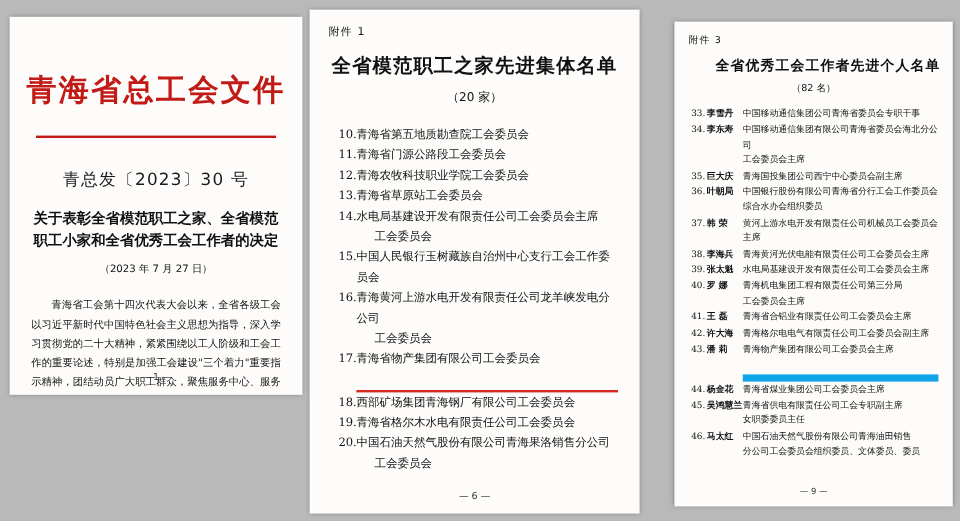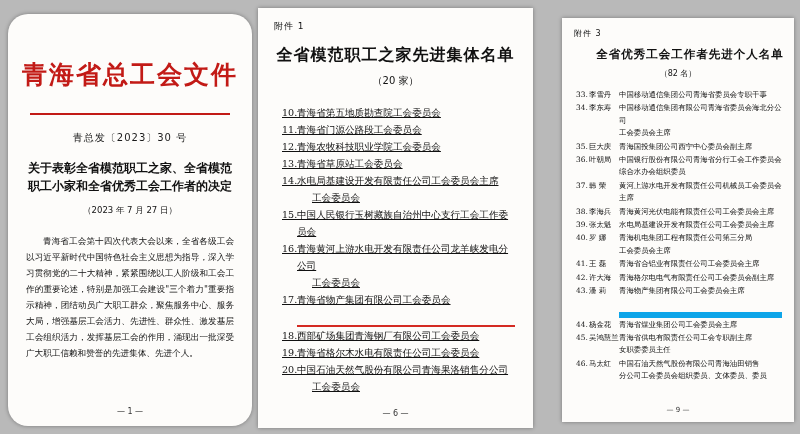--- a/index.html
+++ b/index.html
@@ -9,39 +9,39 @@
     font-family:"DejaVu Sans", sans-serif;
     overflow:hidden;
   }
   .page{
     position:absolute;
     background:#fdfcfa;
     box-shadow:0 0 4px rgba(0,0,0,.35);
     overflow:hidden;
   }
   
-  #page-left{left:8px;top:14px;width:244px;height:412px;border-radius:20px;}
+  #page-left{left:8px;top:14px;width:244px;height:315px;}
   .doc-head{
     text-align:center;
     color:#c21a16;
     font-family:"DejaVu Serif", serif;
     font-weight:bold;
     font-size:25px;
     letter-spacing:2px;
     margin-top:44px;
   }
   .red-rule{
     width:200px;height:2px;background:#c21a16;
     margin:22px auto 0;
   }
   .doc-num{
     text-align:center;
-    font-size:10px;
+    font-size:14px;
     color:#1a1a1a;
-    margin-top:16px;
+    margin-top:26px;
     letter-spacing:1px;
   }
   .doc-title{
     margin:14px 18px 0;
     text-align:center;
     font-family:"DejaVu Serif", serif;
     font-weight:bold;
     font-size:12px;
     line-height:18px;
     color:#111;
@@ -85,21 +85,20 @@
   .list-wrap{
     margin:16px 18px 0 24px;
   }
   .entry{
     font-size:9.6px;
     line-height:17px;
     color:#111;
     font-family:"DejaVu Serif", serif;
     display:flex;
     align-items:flex-start;
-    text-decoration:underline;
   }
   .entry .num{width:15px;flex:none;}
   .entry .txt{flex:1;}
   .entry .cont{display:block;text-indent:15px;}
   .entry.marked .txt{
     border-bottom:2px solid #d42a22;
     padding-bottom:17px;
   }
   
   #page-right{left:562px;top:18px;width:232px;height:404px;}
@@ -110,21 +109,21 @@
   }
   .list-sub-r{text-align:center;font-size:8px;margin-top:6px;color:#111;}
   .r-wrap{margin:10px 12px 0 14px;}
   .r-entry{
     display:flex;align-items:flex-start;
     font-size:7.4px;line-height:12.4px;color:#111;
     font-family:"DejaVu Serif", serif;
     margin-bottom:1px;
   }
   .r-entry .rnum{width:13px;flex:none;}
-  .r-entry .rname{width:30px;flex:none;font-weight:normal;}
+  .r-entry .rname{width:30px;flex:none;font-weight:bold;}
   .r-entry .rbody{flex:1;font-family:Liberation Serif, serif;}
   .r-entry .rbody div{display:block;}
   .r-entry.marked .rbody{
     border-bottom:6px solid #0ea5e9;
     padding-bottom:14px;
     display:inline-block;
   }
   .folio-r{position:absolute;bottom:8px;left:0;right:0;text-align:center;font-size:7px;color:#333;}
 </style>
 </head>

